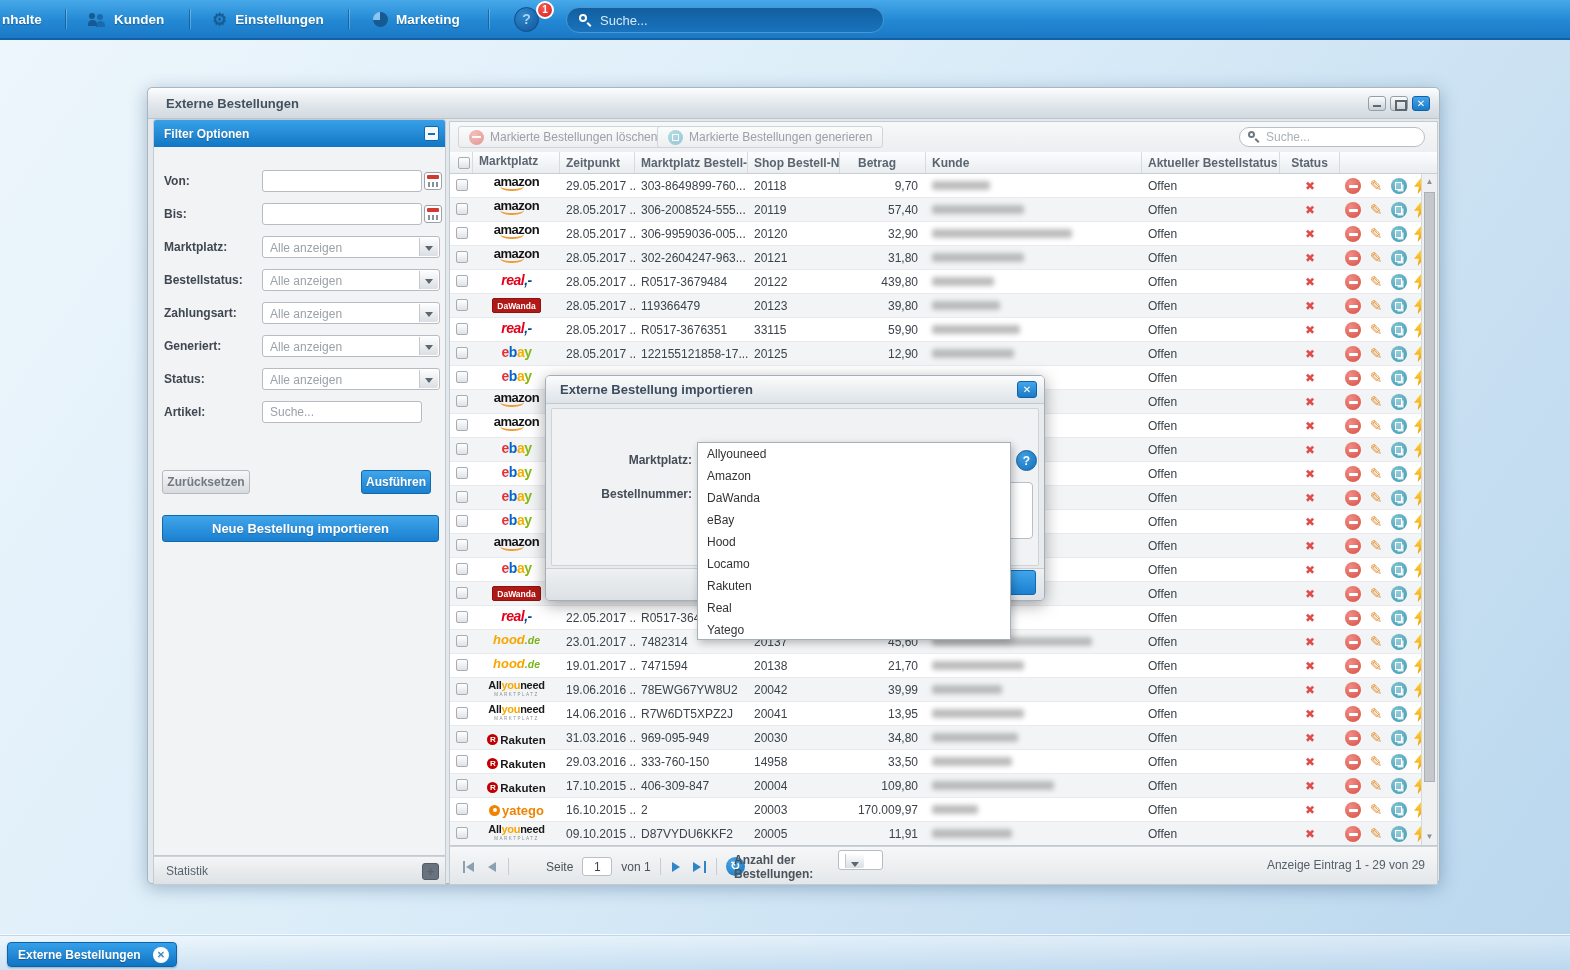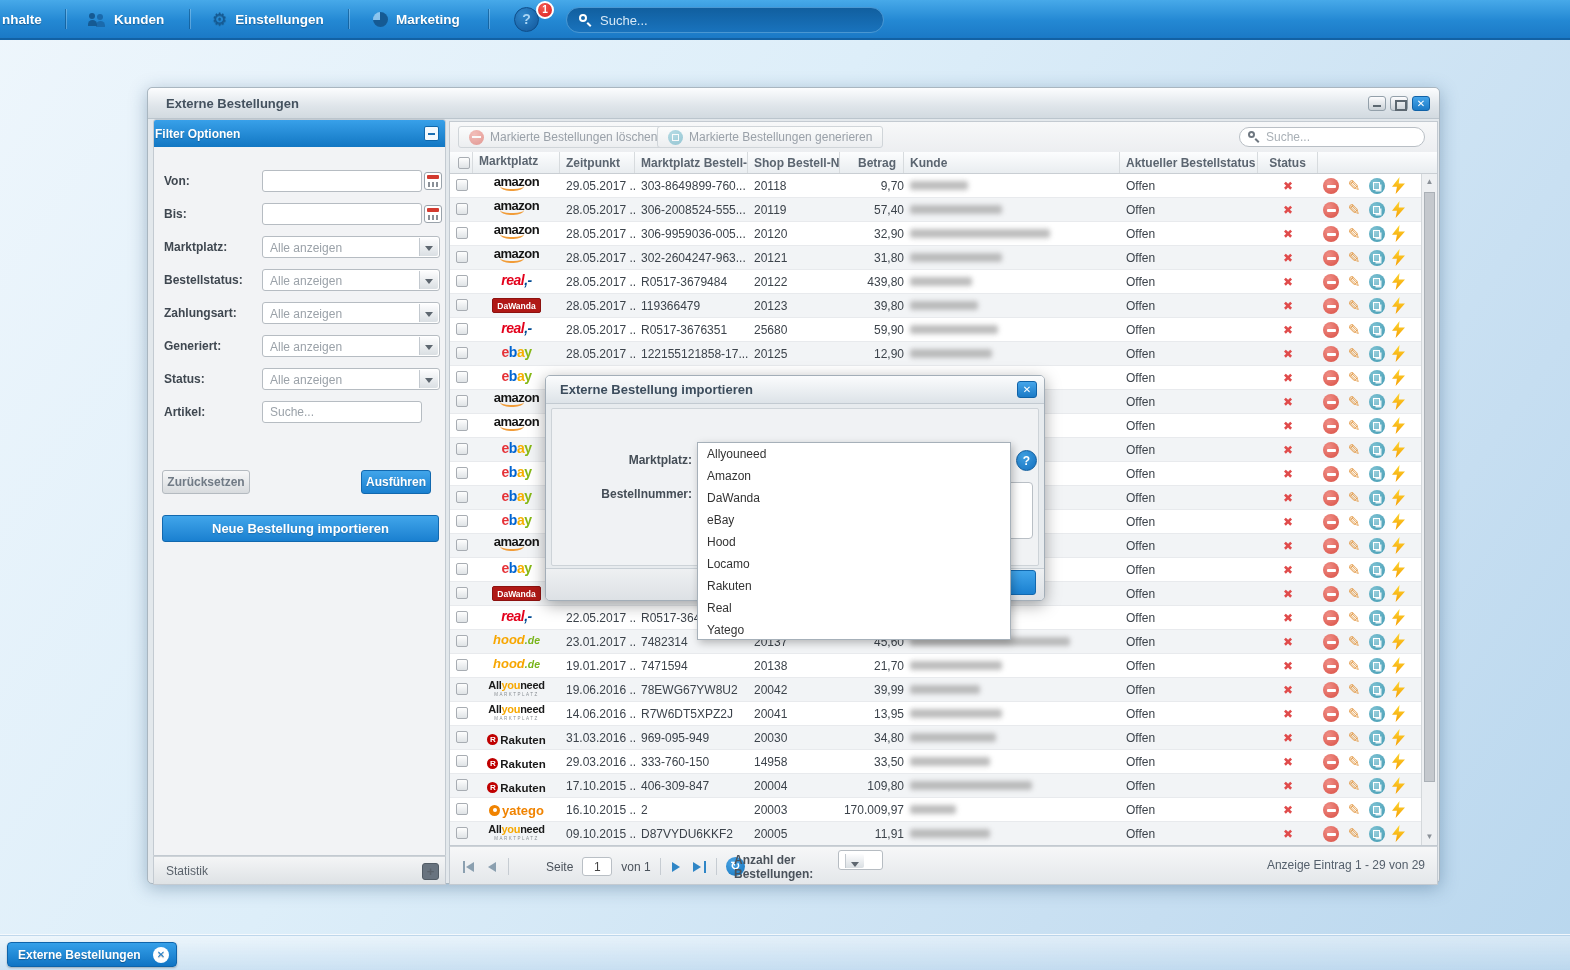--- a/index.html
+++ b/index.html
@@ -51,21 +51,21 @@
   .win-btn.min::after { content:""; position:absolute; left:4px; bottom:3px; width:8px; height:2px; background:#5c6770; }
   .win-btn.max::after { content:""; position:absolute; left:4px; top:3px; width:8px; height:7px; border:2px solid #5c6770; }
   .win-btn.close { background:linear-gradient(#45a5ea,#1b7ac6); border-color:#1062a7; color:#fff;
     font-weight:bold; font-size:10px; text-align:center; line-height:13px; }
 
   
   #filter { position:absolute; left:5px; top:31px; width:293px; height:737px; background:#f2f3f5;
     border:1px solid #c3cad1; border-radius:3px 3px 0 0; }
   #filter-head { position:absolute; left:0; top:0; right:0; height:27px;
     background:linear-gradient(#38a0e9,#1277c3); border-radius:2px 2px 0 0; display:flex; align-items:center; }
-  #filter-head span { margin-left:1px; color:#fff; font-weight:bold; font-size:12px; text-shadow:0 1px 1px rgba(0,0,0,.25); }
+  #filter-head span { margin-left:10px; color:#fff; font-weight:bold; font-size:12px; text-shadow:0 1px 1px rgba(0,0,0,.25); }
   #filter-collapse { position:absolute; right:6px; top:6px; width:15px; height:15px; background:#f3f9fe;
     border:1px solid #0f68ad; border-radius:2px; cursor:pointer; }
   #filter-collapse::after { content:""; position:absolute; left:3px; top:6px; width:7px; height:2px; background:#1a6fb3; }
   .f-row { position:absolute; left:0; width:100%; height:24px; }
   .f-label { position:absolute; left:10px; top:4px; font-weight:bold; color:#3f4750; }
   .f-date { position:absolute; left:108px; top:0; width:160px; height:22px; border:1px solid #b6bcc2;
     border-radius:3px; background:#fff; }
   .cal-btn { position:absolute; left:270px; top:2px; width:18px; height:18px; background:#fff;
     border:1px solid #9aa3ab; border-radius:3px; cursor:pointer; }
   .cal-btn::before { content:""; position:absolute; left:2px; top:2px; right:2px; height:4px; background:#d33a2f; border-radius:1px; }
@@ -123,21 +123,21 @@
     padding:4px 0 0 6px; white-space:nowrap; overflow:hidden; }
   #tbody { position:absolute; left:0; top:52px; right:16px; bottom:0; overflow:hidden; background:#fff; }
   .trow { display:flex; height:24px; border-bottom:1px solid #e8eaed; background:#fff; }
   .trow.alt { background:#f2f4f6; }
   .td { padding-top:5px; white-space:nowrap; overflow:hidden; font-size:12px; color:#3c434b; }
   .c-cb  { width:23px; flex:none; text-align:center; padding-top:5px; }
   .c-mp  { width:87px; flex:none; display:flex; justify-content:center; padding-top:2px; }
   .c-zeit{ width:75px; flex:none; padding-left:6px; }
   .c-mpnr{ width:113px; flex:none; padding-left:6px; }
   .c-shop{ width:92px; flex:none; padding-left:6px; }
-  .c-betrag{ width:64px; flex:none; text-align:right; }
+  .c-betrag{ width:86px; flex:none; text-align:right; padding-right:8px; }
   .c-kunde{ width:216px; flex:none; padding-left:6px; }
   .c-abs { width:138px; flex:none; padding-left:6px; }
   .c-st  { width:60px; flex:none; text-align:center; }
   .c-act { width:97px; flex:none; display:flex; gap:7px; padding-left:5px; padding-top:4px; }
   .cb { display:inline-block; width:12px; height:12px; border:1px solid #a8adb3; border-radius:2px;
     background:linear-gradient(#fefefe,#dfe3e6); cursor:pointer; }
   .xmark { color:#e04b4b; font-weight:bold; font-size:12px; font-family:"DejaVu Sans",sans-serif; }
   .blurname { display:inline-block; height:9px; margin-top:2px; border-radius:2px; background:#a7a7a7;
     filter:blur(2.5px); opacity:.75; }
 
@@ -505,21 +505,21 @@
               <span class="ic ic-bolt"></span>
             </div>
           </div>
           <div class="trow">
             <div class="td c-cb"><span class="cb"></span></div>
             <div class="td c-mp">
               <span class="lg-real">real<b>,-</b></span>
             </div>
             <div class="td c-zeit">28.05.2017 ...</div>
             <div class="td c-mpnr">R0517-3676351</div>
-            <div class="td c-shop">25680</div>
+            <div class="td c-shop">33115</div>
             <div class="td c-betrag">59,90</div>
             <div class="td c-kunde"><span class="blurname" style="width:88px"></span></div>
             <div class="td c-abs">Offen</div>
             <div class="td c-st"><span class="xmark">✖</span></div>
             <div class="td c-act">
               <span class="ic ic-del"></span>
               <span class="ic ic-edit">✎</span>
               <span class="ic ic-gen"></span>
               <span class="ic ic-bolt"></span>
             </div>

